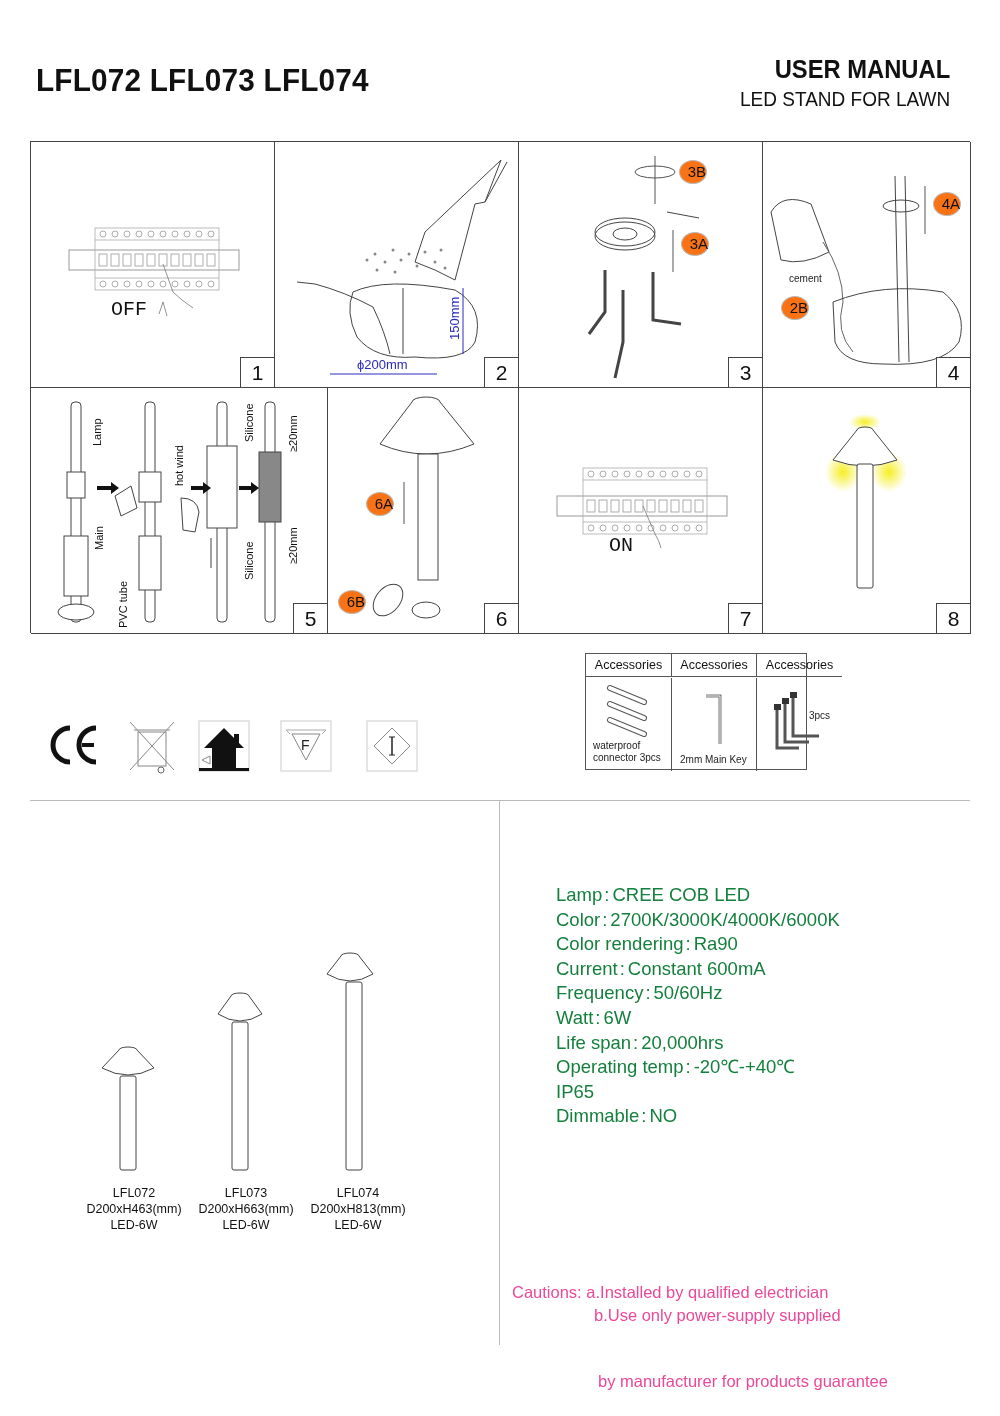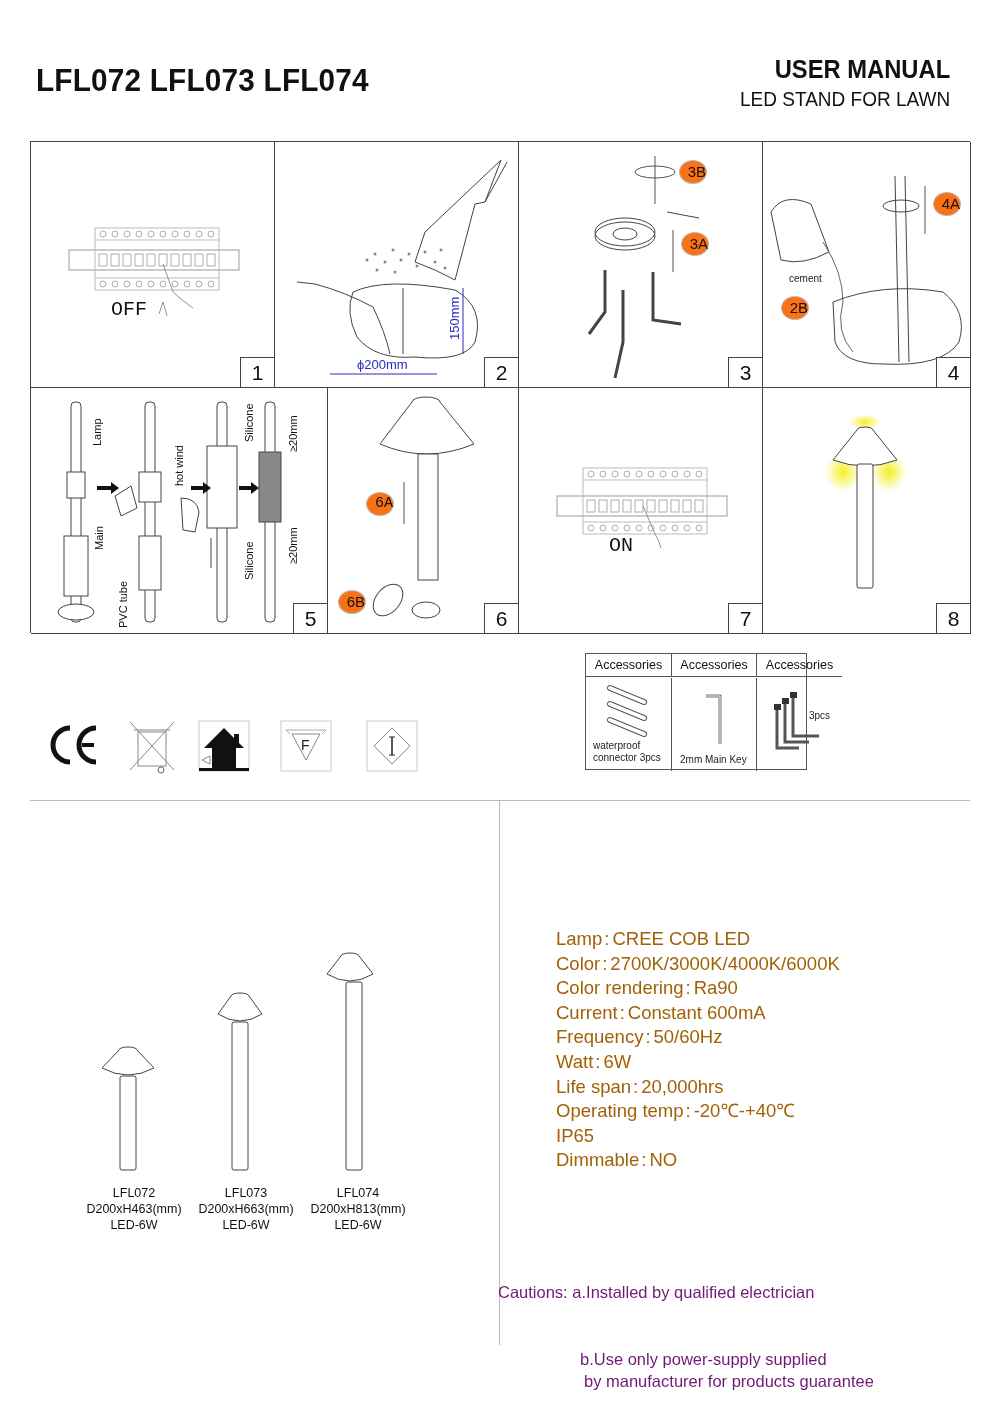--- a/index.html
+++ b/index.html
@@ -28,27 +28,27 @@
   .acc-head { position: absolute; top: 0; height: 23px; border-right: 1px solid #555; border-bottom: 1px solid #555; font-size: 12.5px; text-align: center; line-height: 22px; }
   .acc-body { position: absolute; top: 24px; height: 93px; border-right: 1px solid #555; }
   .acc-body .cap { position: absolute; font-size: 10px; line-height: 12px; color: #222; }
 
   .hdivider { position: absolute; left: 30px; top: 800px; width: 940px; height: 1px; background: #bbb; }
   .vdivider { position: absolute; left: 499px; top: 800px; width: 1px; height: 545px; background: #bbb; }
 
   .lamps { position: absolute; left: 68px; top: 940px; width: 380px; height: 300px; }
   .lamp-cap { position: absolute; top: 245px; width: 120px; text-align: center; font-size: 12.5px; line-height: 16px; color: #111; }
 
-  .specs { position: absolute; left: 556px; top: 927px; font-size: 18.5px; line-height: 24.6px; color: #a16207; }
+  .specs { position: absolute; left: 556px; top: 883px; font-size: 18.5px; line-height: 24.6px; color: #15803d; }
   .specs .row { white-space: nowrap; }
   .specs .k::after { content: ":"; margin: 0 3px 0 2px; }
 
-  .cautions { position: absolute; left: 498px; top: 1281px; font-size: 16.5px; line-height: 22.5px; color: #701a75; }
-  .cautions .l2 { padding-left: 82px; margin-top: 44px; }
-  .cautions .l3 { padding-left: 86px; }
+  .cautions { position: absolute; left: 512px; top: 1281px; font-size: 16.5px; line-height: 22.5px; color: #ec4899; }
+  .cautions .l2 { padding-left: 82px; }
+  .cautions .l3 { padding-left: 86px; margin-top: 44px; }
 </style>
 </head>
 <body>
 
 <div class="title-left">LFL072 LFL073 LFL074</div>
 <div class="title-right">
   <div class="t1">USER MANUAL</div>
   <div class="t2">LED STAND FOR LAWN</div>
 </div>
 
@@ -198,21 +198,21 @@
 
   <div class="cell" style="left:297px;top:246px;width:191px;height:246px;">
     <svg width="191" height="246">
       <ellipse cx="98" cy="14" rx="14" ry="5" fill="#fff" stroke="#444"></ellipse>
       <path d="M84 14 L52 56 Q98 76 146 56 L112 14" fill="#fff" stroke="#444"></path>
       <rect x="90" y="66" width="20" height="126" fill="#fff" stroke="#444"></rect>
       <ellipse cx="98" cy="222" rx="14" ry="8" fill="#fff" stroke="#444"></ellipse>
       <line x1="76" y1="94" x2="76" y2="136" stroke="#555"></line>
       <ellipse cx="60" cy="212" rx="12" ry="18" fill="none" stroke="#444" transform="rotate(40 60 212)"></ellipse>
     </svg>
-    <div class="badge" style="left:38px;top:104px;font-family:Liberation Mono, monospace;">6A</div>
+    <div class="badge" style="left:38px;top:104px;">6A</div>
     <div class="badge" style="left:10px;top:202px;">6B</div>
     <div class="step-num">6</div>
   </div>
 
   <div class="cell" style="left:488px;top:246px;width:244px;height:246px;">
     <svg width="244" height="246">
       <rect x="38" y="108" width="170" height="20" fill="none" stroke="#999" stroke-width="1"></rect>
       <g stroke="#aaa" fill="none" stroke-width="0.8">
         <rect x="64" y="80" width="124" height="66"></rect>
         <line x1="64" y1="92" x2="188" y2="92"></line>

